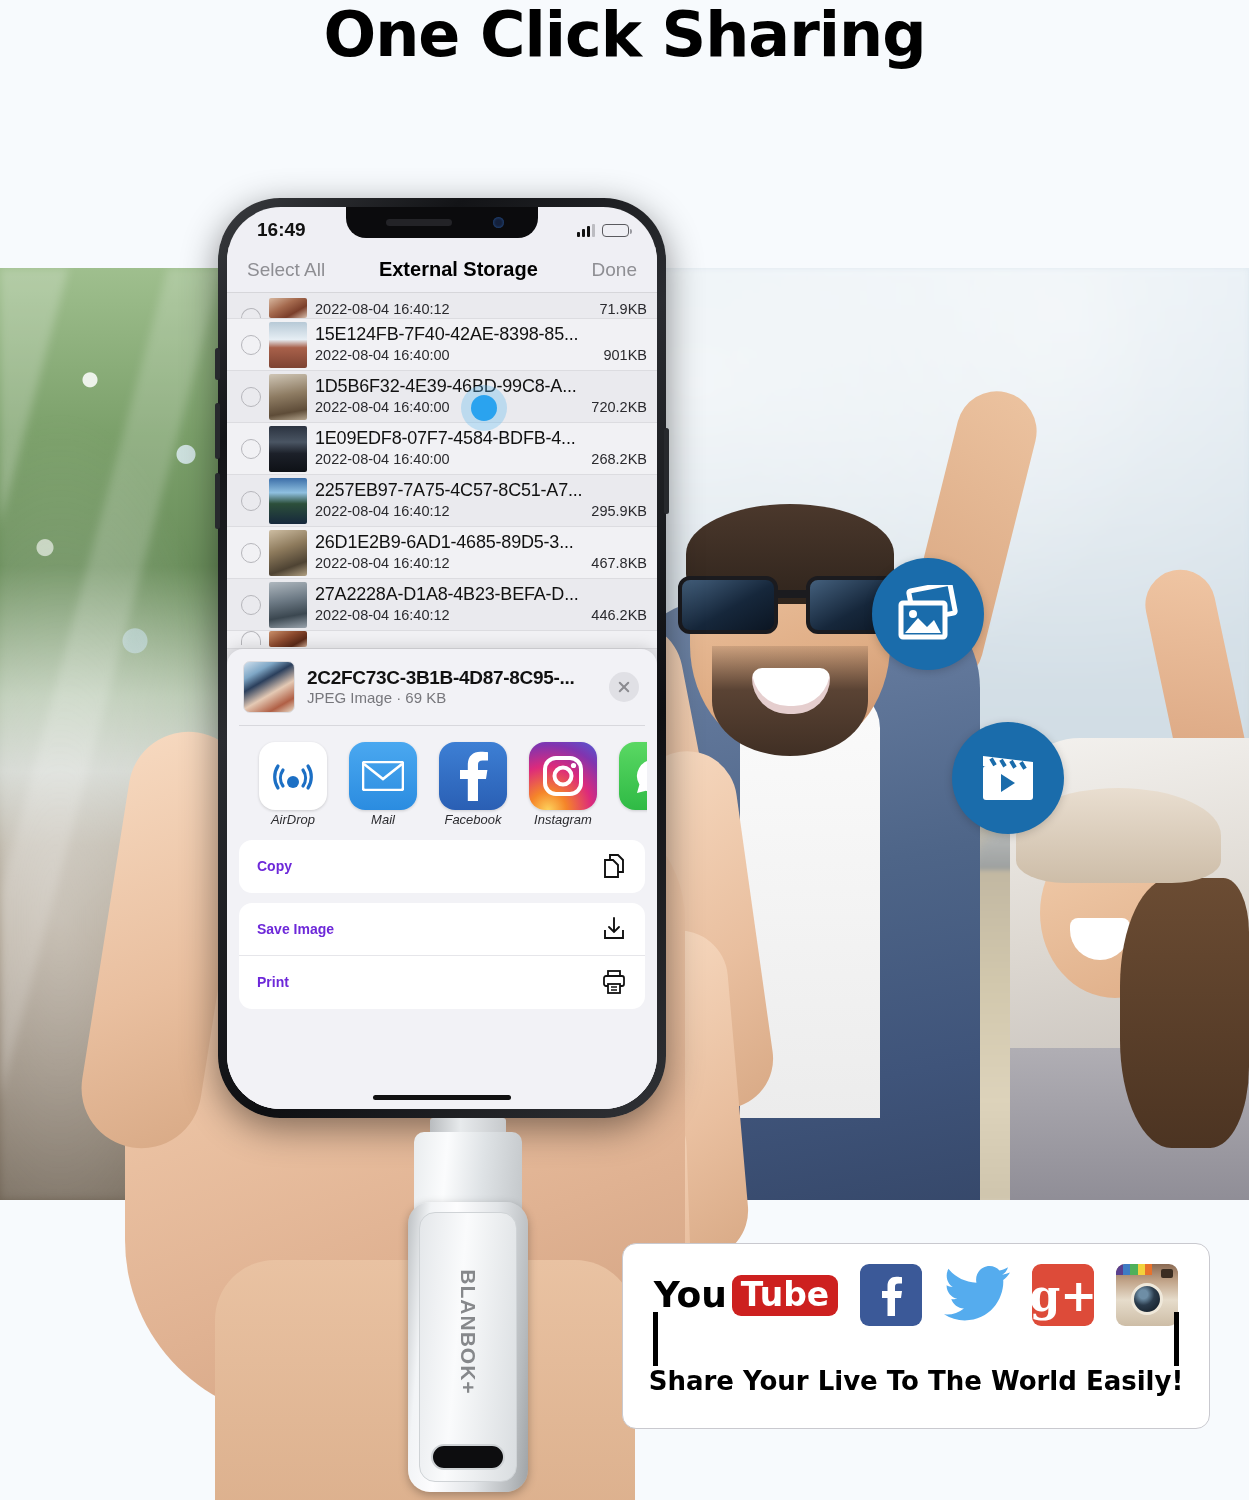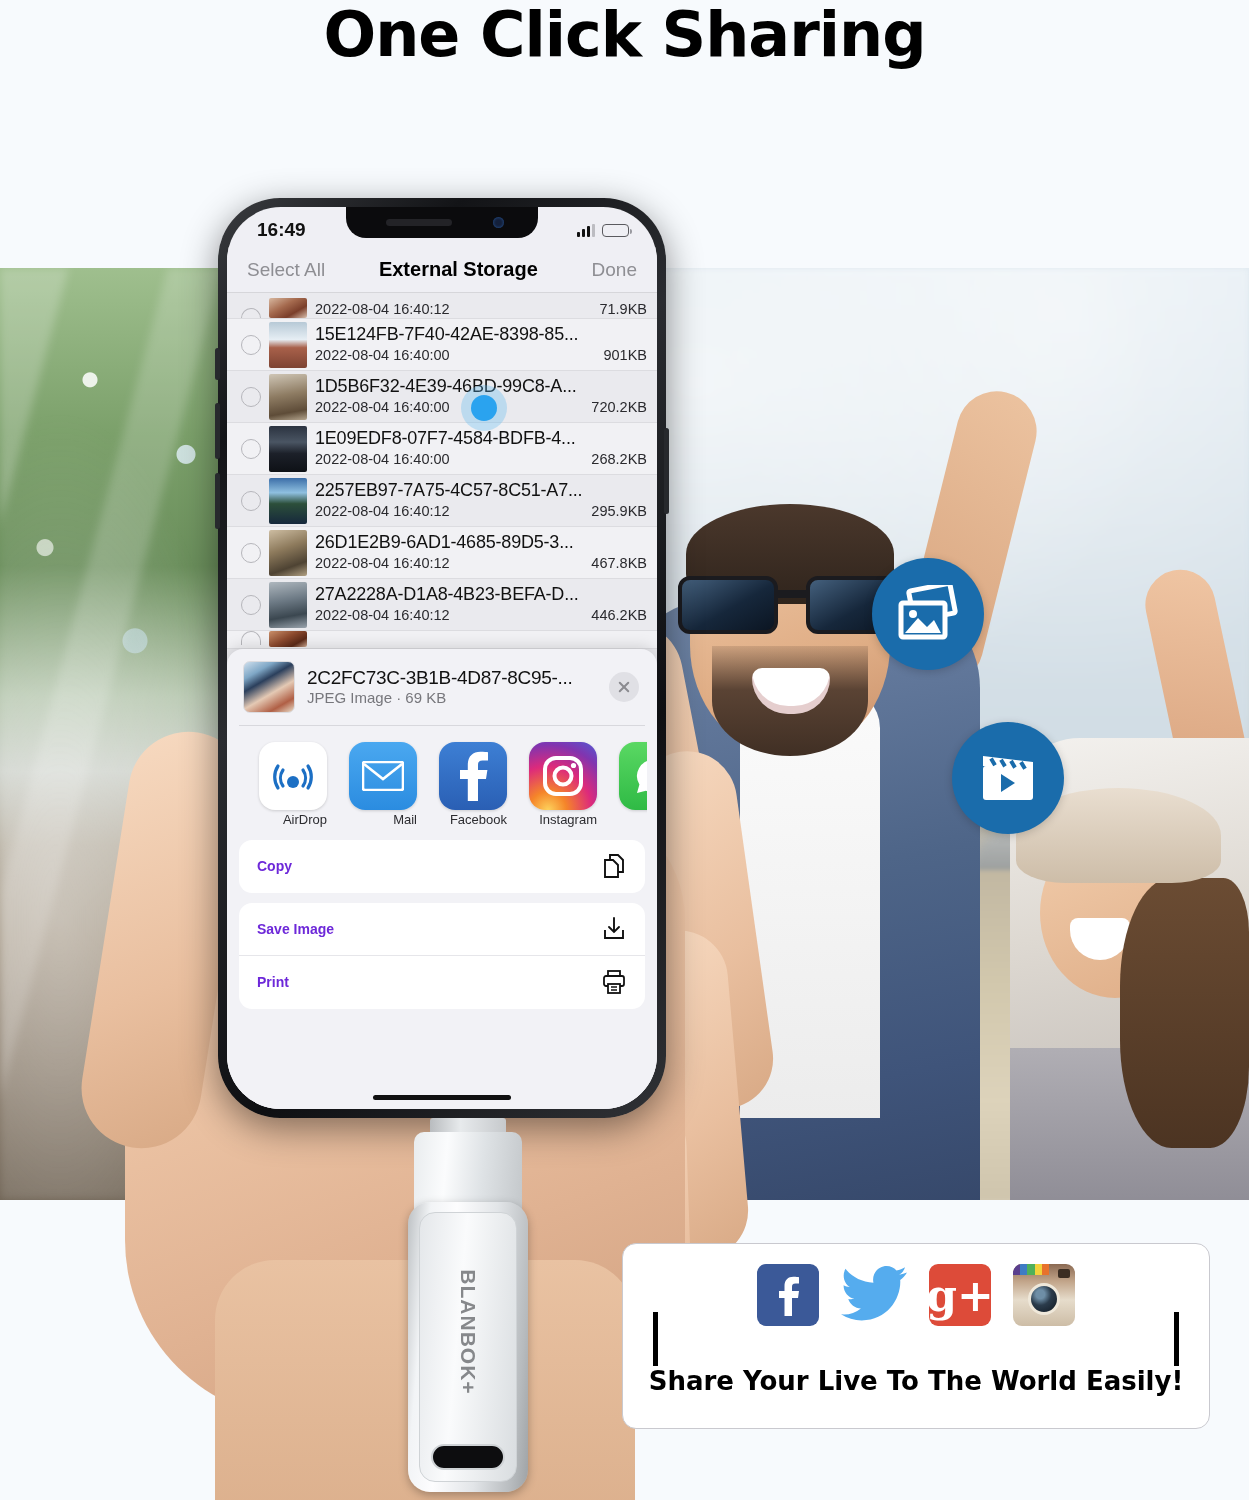--- a/index.html
+++ b/index.html
@@ -311,40 +311,40 @@
     display:flex; align-items:center; gap:12px;
     padding:12px 8px 12px 6px;
   }
   .sheet-thumb {
     width:52px; height:52px; border-radius:7px; flex:0 0 52px;
     background:linear-gradient(150deg,#cfe0ee 0%,#7fa7c6 22%,#2b3f5c 38%,#e4c9b4 60%,#b05f45 82%,#e8dcc8 100%);
     border:1px solid #dcdce0;
   }
   .sheet-texts { flex:1 1 auto; min-width:0; }
   .sheet-name {
-    font-size:19px; font-weight:normal; color:#111; letter-spacing:-.3px;
+    font-size:19px; font-weight:bold; color:#111; letter-spacing:-.3px;
     white-space:nowrap; overflow:hidden;
   }
   .sheet-sub { font-size:15px; color:#77777c; padding-top:3px; }
   .sheet-close {
     width:30px; height:30px; border-radius:50%; background:#e0e0e5;
     flex:0 0 30px; position:relative;
   }
   .sheet-close::before,.sheet-close::after{
     content:""; position:absolute; left:50%; top:50%; width:14px; height:2px;
     background:#8b8b90; border-radius:2px;
   }
   .sheet-close::before{ transform:translate(-50%,-50%) rotate(45deg); }
   .sheet-close::after { transform:translate(-50%,-50%) rotate(-45deg); }
   .sheet-div { height:.5px; background:#d8d8dd; margin:0 2px; }
 
   .apps {
     display:flex; gap:22px; padding:16px 0 8px 22px; overflow:hidden;
   }
-  .app { width:68px; flex:0 0 68px; text-align:right; }
+  .app { width:68px; flex:0 0 68px; text-align:center;font-style:italic; }
   .app-ico {
     width:68px; height:68px; border-radius:16px; margin:0 auto;
     display:flex; align-items:center; justify-content:center;
     box-shadow:0 1px 3px rgba(0,0,0,.16);
   }
   .app-lbl { font-size:13px; color:#2c2c30; padding-top:6px; }
   .ico-airdrop { background:#fff; }
   .ico-mail { background:linear-gradient(180deg,#4aa8f0,#2b8ce0); }
   .ico-fb { background:linear-gradient(180deg,#3d7fd4,#2a5fb4); }
   .ico-ig { background:radial-gradient(circle at 28% 100%, #fdd25c 0%, #f58529 22%, #dd2a7b 52%, #8134af 78%, #515bd4 100%); }
@@ -769,20 +769,24 @@
     <div class="usb-brand">BLANBOK+</div>
     <div class="usb-port"></div>
   </div>
   <svg class="arrow-cursor" width="120" height="80" viewBox="0 0 120 80" style="position:absolute;left:86px;top:18px;">
     <path d="M2 40 L60 8 L50 38 L60 68 Z" fill="#29a8e0"></path>
   </svg>
 </div>
 
 <div id="social">
   <div class="social-icons">
+    <span class="yt">
+      <span>You</span>
+      <span class="tube">Tube</span>
+    </span>
     <span class="sq sq-fb">
       <svg width="26" height="42" viewBox="0 0 26 42" aria-hidden="true">
         <path d="M17 42 V24 h6 l1-7h-7v-4c0-2 .6-3.4 3.5-3.4H24V3.2C23.2 3 21 2.7 18.4 2.7 13 2.7 9.5 6 9.5 12V17H4v7h5.5v18z" fill="#fff"></path>
       </svg>
     </span>
     <span>
       <svg width="66" height="56" viewBox="0 0 66 56" aria-hidden="true">
         <path d="M66 7.6c-2.4 1.1-5 1.8-7.8 2.1 2.8-1.7 4.9-4.3 5.9-7.5-2.6 1.6-5.5 2.7-8.6 3.3A13.5 13.5 0 0 0 45.6 1c-7.5 0-13.5 6.1-13.5 13.6 0 1 .1 2.1.3 3.1C20.6 17.1 10.9 11.8 4.5 3.8a13.7 13.7 0 0 0-1.8 6.9c0 4.7 2.4 8.9 6 11.3-2.2-.1-4.3-.7-6.1-1.7v.2c0 6.6 4.7 12.1 10.8 13.3a13.6 13.6 0 0 1-6.1.2c1.7 5.4 6.7 9.3 12.6 9.4A27.2 27.2 0 0 1 0 49.3 38.3 38.3 0 0 0 20.8 55.4c24.9 0 38.5-20.7 38.5-38.6l-.1-1.8C61.8 13.2 64.1 10.6 66 7.6z" fill="#55acee"></path>
       </svg>
     </span>

